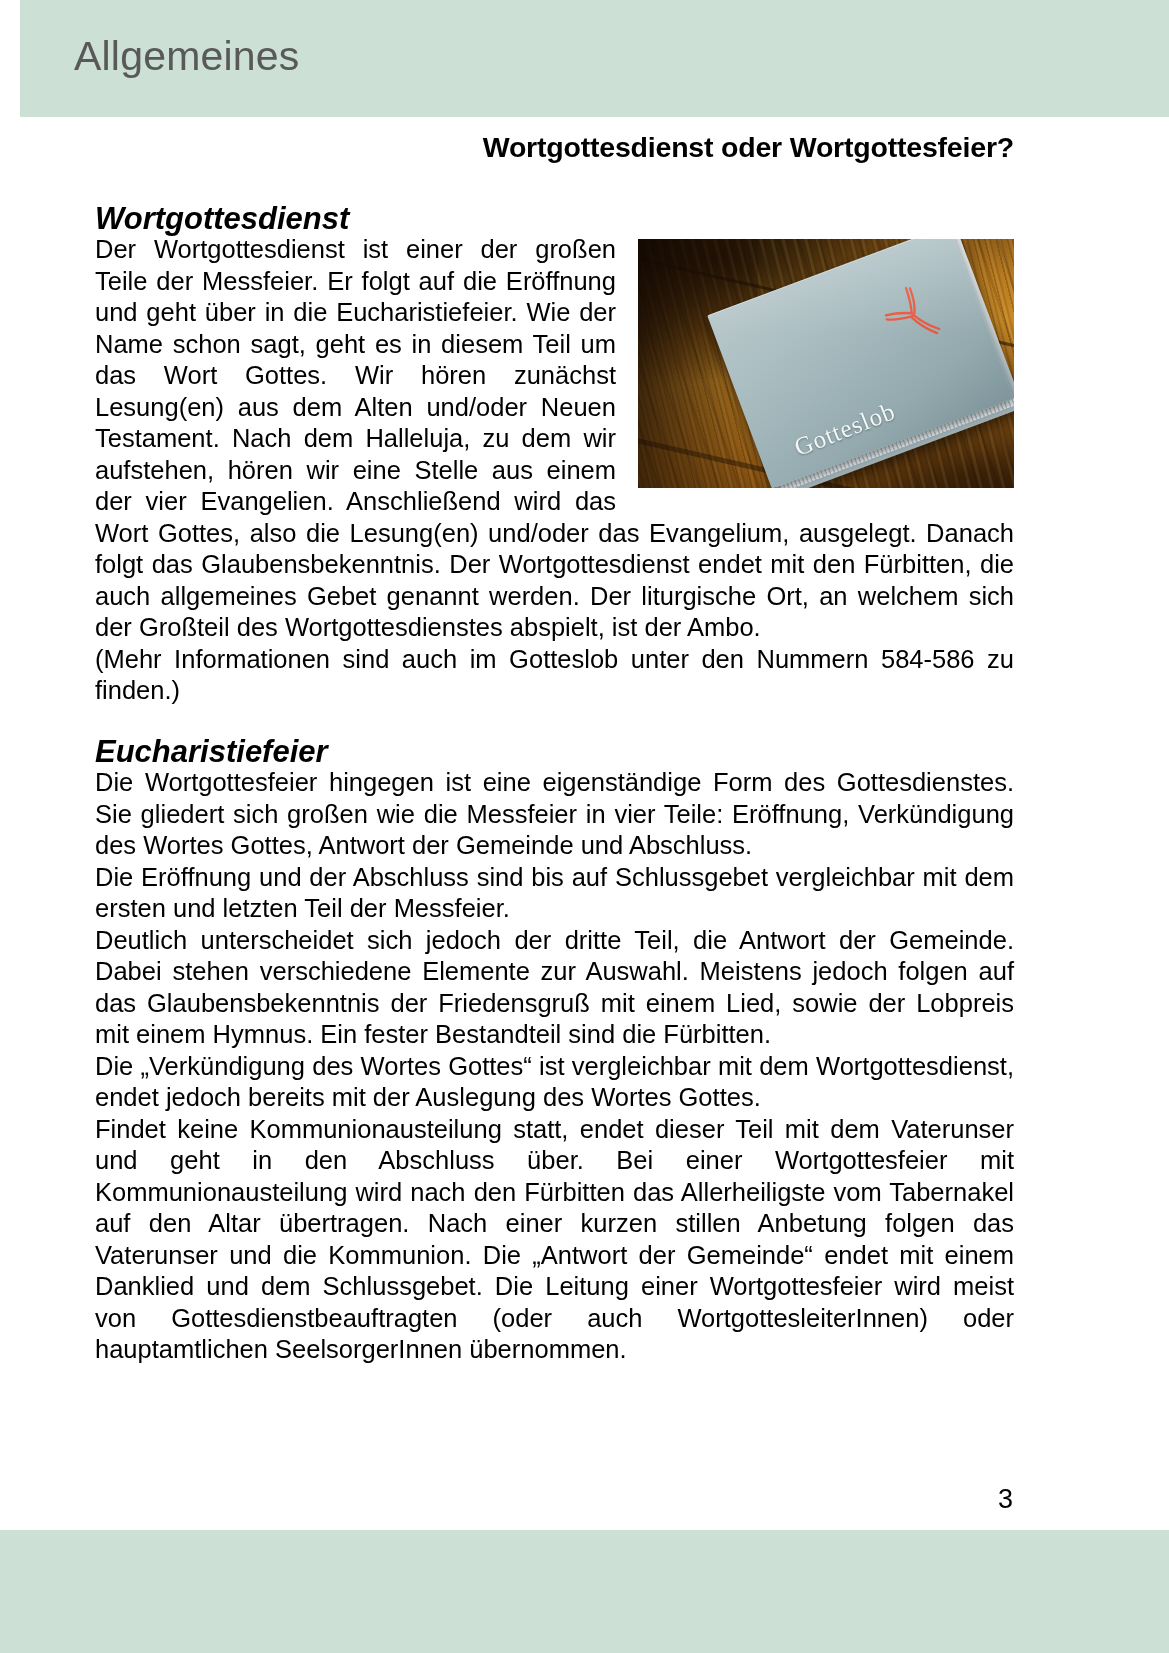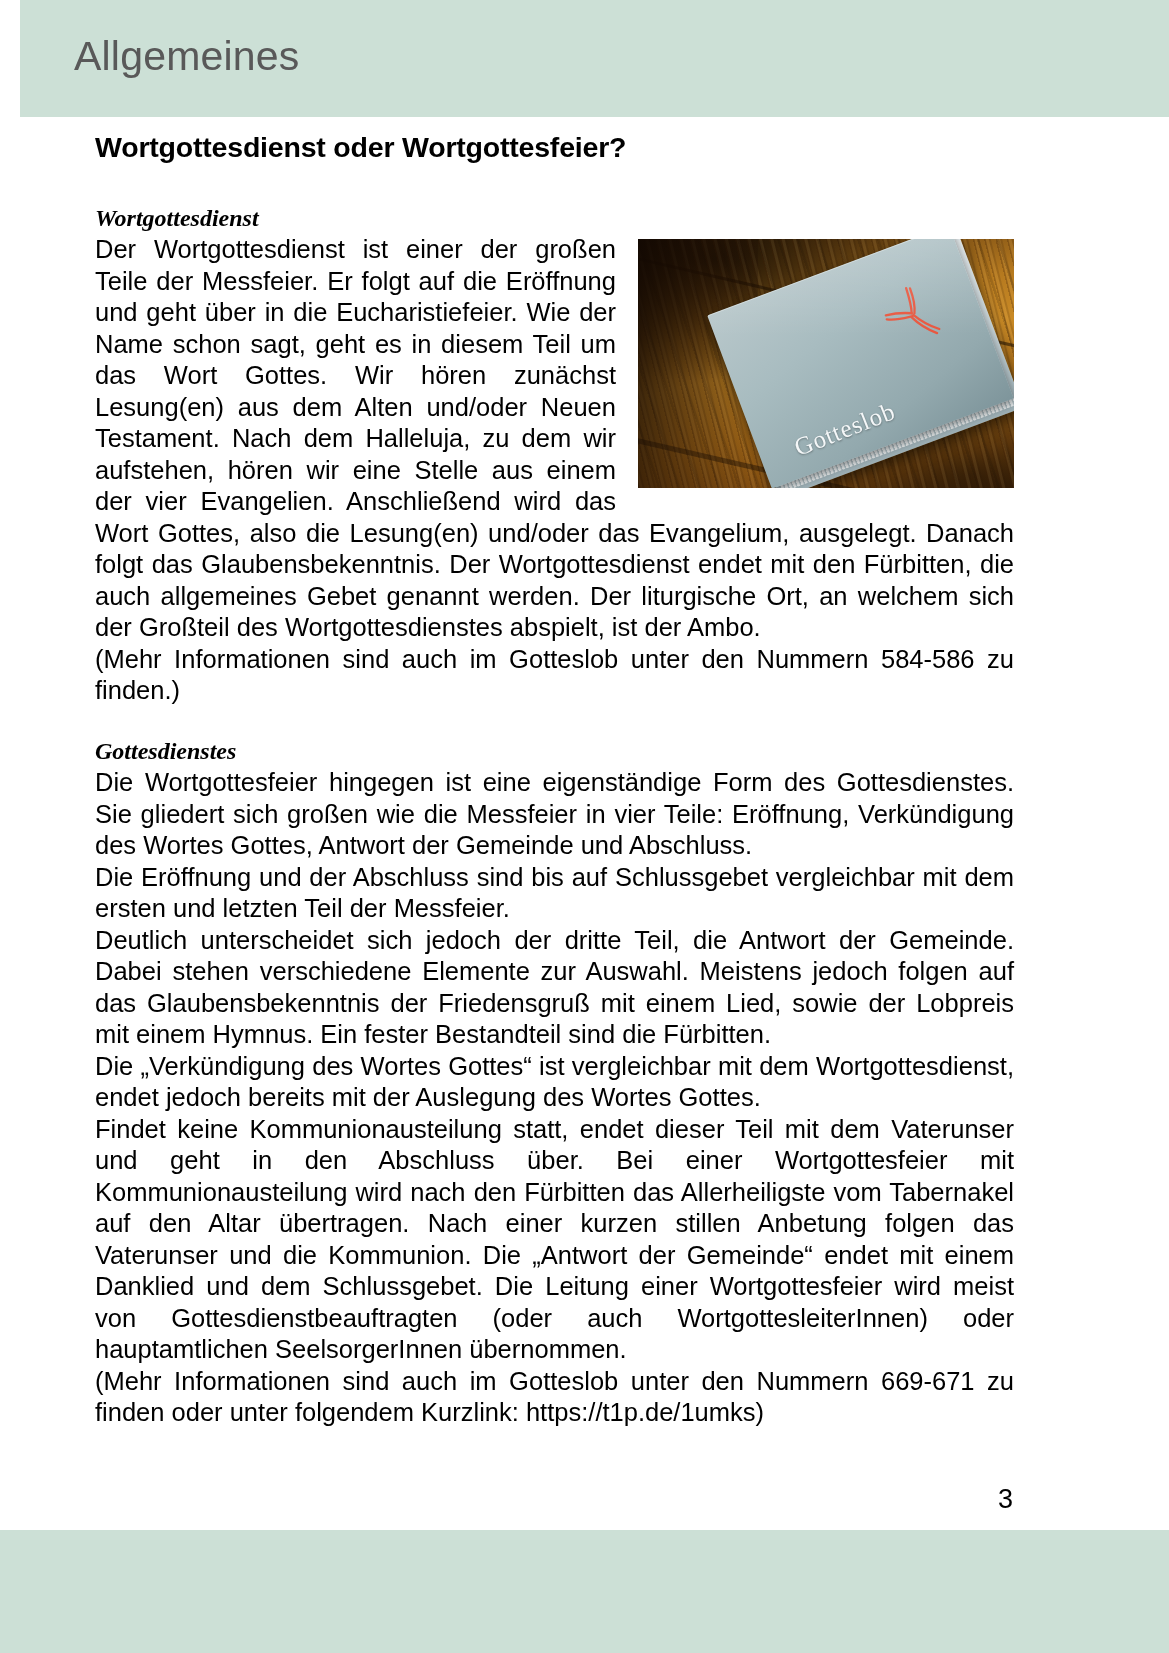--- a/index.html
+++ b/index.html
@@ -66,44 +66,43 @@
 
   
   .content {
     position: absolute;
     left: 95px;
     top: 117px;
     width: 919px;
   }
 
   .doc-title {
-    text-align: left;
+    text-align: right;
     font-size: 28.5px;
     font-weight: bold;
     line-height: 1.15;
     margin: 14px 0 10px 0;
     letter-spacing: -0.2px;
   }
 
   p.body-text {
     margin: 0;
     font-size: 25.5px;
     line-height: 31.5px;
     text-align: justify;
     text-justify: inter-word;
     hyphens: none;
   }
 
   .subhead {
-    font-size: 24px;
+    font-size: 31px;
     font-weight: bold;
     font-style: italic;
     line-height: 31.5px;
     margin: 0;
-    font-family: Liberation Serif, serif;
   }
 
   .spacer-sm { height: 29px; }
 
   .italic-note {
   }
 
   
   .photo-wrap {
     float: right;
@@ -307,33 +306,32 @@
         </div>
       </div>
     </div>
 
     <p class="body-text">Der Wortgottesdienst ist einer der großen Teile der Messfeier. Er folgt auf die Eröffnung und geht über in die Eucharistiefeier. Wie der Name schon sagt, geht es in diesem Teil um das Wort Gottes. Wir hören zunächst Lesung(en) aus dem Alten und/oder Neuen Testament. Nach dem Halleluja, zu dem wir aufstehen, hören wir eine Stelle aus einem der vier Evangelien. Anschließend wird das Wort Gottes, also die Lesung(en) und/oder das Evangelium, ausgelegt. Danach folgt das Glaubensbekenntnis. Der Wortgottesdienst endet mit den Fürbitten, die auch allgemeines Gebet genannt werden. Der liturgische Ort, an welchem sich der Großteil des Wortgottesdienstes abspielt, ist der Ambo.</p>
 
     <p class="body-text italic-note">(Mehr Informationen sind auch im Gotteslob unter den Nummern 584-586 zu finden.)</p>
 
     <div class="spacer-sm"></div>
 
-    <div class="subhead">Gottesdienstes</div>
+    <div class="subhead">Eucharistiefeier</div>
 
     <p class="body-text">Die Wortgottesfeier hingegen ist eine eigenständige Form des Gottesdienstes. Sie gliedert sich großen wie die Messfeier in vier Teile: Eröffnung, Verkündigung des Wortes Gottes, Antwort der Gemeinde und Abschluss.</p>
 
     <p class="body-text">Die Eröffnung und der Abschluss sind bis auf Schlussgebet vergleichbar mit dem ersten und letzten Teil der Messfeier.</p>
 
     <p class="body-text">Deutlich unterscheidet sich jedoch der dritte Teil, die Antwort der Gemeinde. Dabei stehen verschiedene Elemente zur Auswahl. Meistens jedoch folgen auf das Glaubensbekenntnis der Friedensgruß mit einem Lied, sowie der Lobpreis mit einem Hymnus. Ein fester Bestandteil sind die Fürbitten.</p>
 
     <p class="body-text">Die „Verkündigung des Wortes Gottes“ ist vergleichbar mit dem Wortgottesdienst, endet jedoch bereits mit der Auslegung des Wortes Gottes.</p>
 
     <p class="body-text">Findet keine Kommunionausteilung statt, endet dieser Teil mit dem Vaterunser und geht in den Abschluss über. Bei einer Wortgottesfeier mit Kommunionausteilung wird nach den Fürbitten das Allerheiligste vom Tabernakel auf den Altar übertragen. Nach einer kurzen stillen Anbetung folgen das Vaterunser und die Kommunion. Die „Antwort der Gemeinde“ endet mit einem Danklied und dem Schlussgebet. Die Leitung einer Wortgottesfeier wird meist von Gottesdienstbeauftragten (oder auch WortgottesleiterInnen) oder hauptamtlichen SeelsorgerInnen übernommen.</p>
 
-    <p class="body-text italic-note">(Mehr Informationen sind auch im Gotteslob unter den Nummern 669-671 zu finden oder unter folgendem Kurzlink: https://t1p.de/1umks)</p>
 
   </div>
 
   <div class="footer-band">
     <div class="footer-page-number">3</div>
   </div>
 
 </div>
 
 </body></html>

